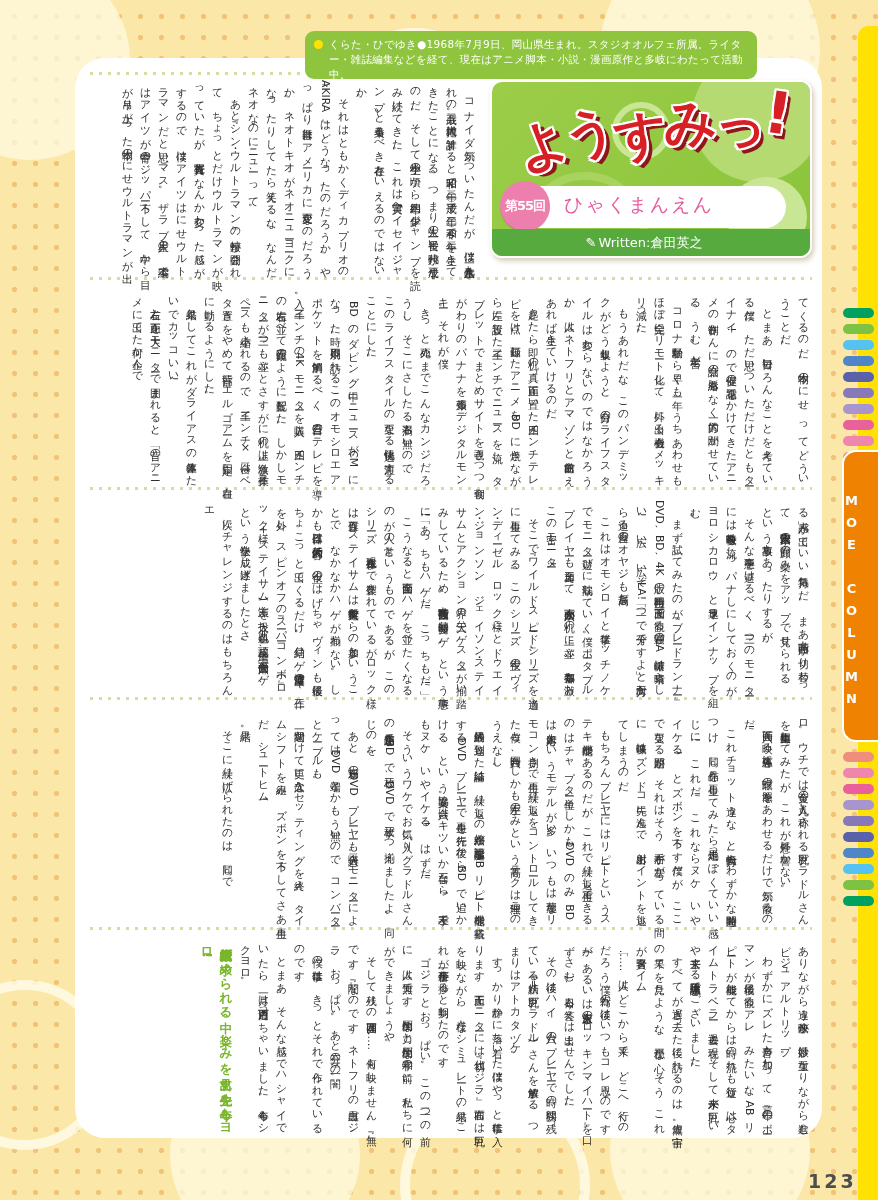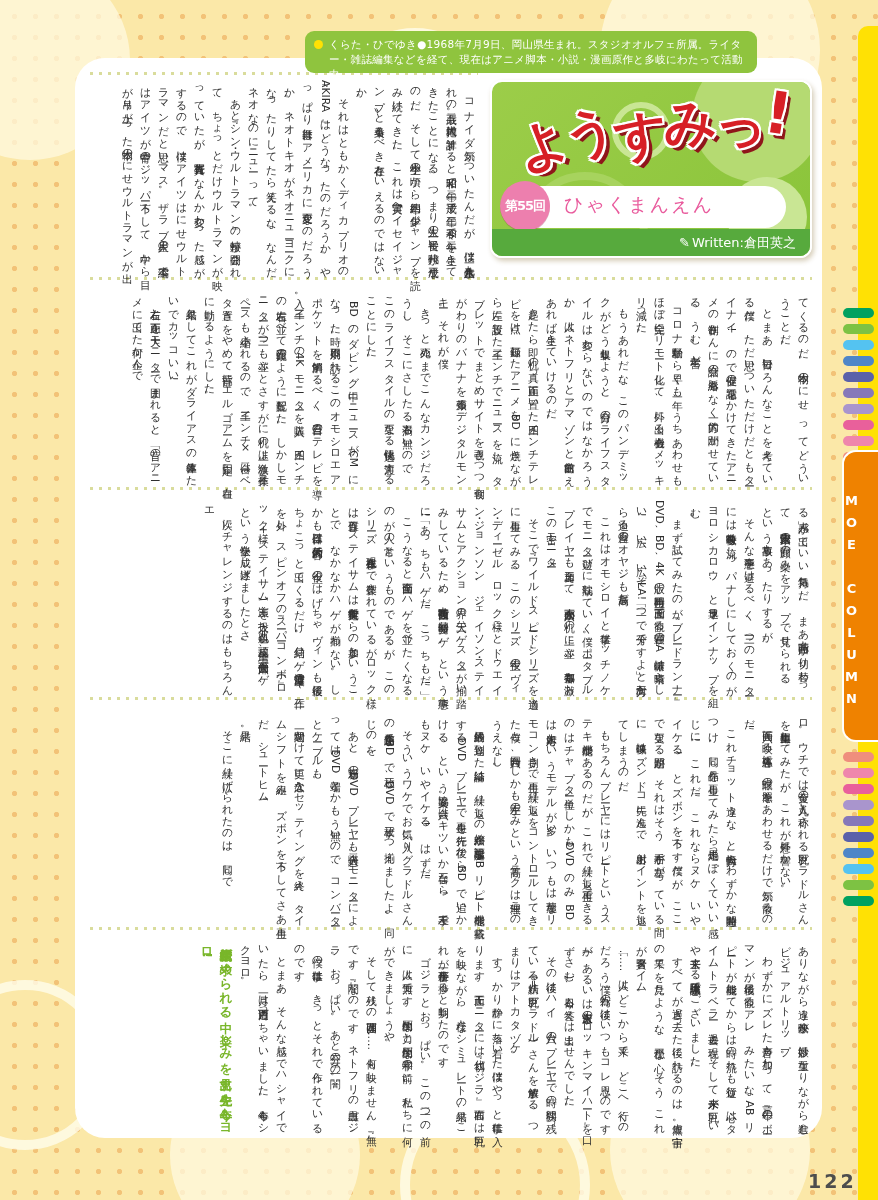--- a/index.html
+++ b/index.html
@@ -6,21 +6,21 @@
   .page{position:relative;width:878px;height:1200px;overflow:hidden;
     background:#fbe8a8;font-family:"DejaVu Sans",sans-serif;}
   .dots{position:absolute;inset:0;
     background-image:radial-gradient(circle,rgba(233,156,70,.5) 2.2px,transparent 3px);
     background-size:21px 21px;background-position:4px 6px;}
   .blob{position:absolute;border-radius:50%;}
   .blob.fill{background:rgba(255,250,224,.75);}
   .blob.ring{border:10px solid rgba(255,252,235,.8);background:transparent;}
   .ystrip{position:absolute;right:0;top:26px;width:20px;height:1174px;
     background:#ffe104;border-radius:10px 0 0 0;}
-  .bio{position:absolute;left:305px;top:31px;width:452px;height:42px;
+  .bio{position:absolute;left:305px;top:31px;width:452px;height:48px;
     background:#8fc43e;border-radius:9px;color:#fff;font-size:10.5px;line-height:15px;
     padding:6px 10px 0 24px;box-sizing:border-box;letter-spacing:.3px;}
   .bio::before{content:"";position:absolute;left:9px;top:9px;width:9px;height:9px;
     border-radius:50%;background:#ffe104;}
   .card{position:absolute;left:75px;top:58px;width:747px;height:1080px;
     background:#ffffff;border-radius:30px;}
   .sep{position:absolute;height:3px;
     background:repeating-linear-gradient(90deg,#d9dc9c 0 3px,transparent 3px 9px);}
   
   .band{position:absolute;writing-mode:vertical-rl;text-orientation:mixed;
@@ -49,21 +49,21 @@
   .logo span:nth-child(6){transform:rotate(14deg) translateY(-4px);font-size:58px;}
   .pill{position:absolute;left:20px;top:104px;width:274px;height:42px;
     background:#fff;border-radius:21px;}
   .epbadge{position:absolute;left:8px;top:99px;width:50px;height:50px;border-radius:50%;
     background:#ed7fae;color:#fff;font-weight:bold;font-size:13px;
     display:flex;align-items:center;justify-content:center;letter-spacing:-1px;
     box-shadow:0 1px 0 rgba(140,40,80,.3);}
   .eptitle{position:absolute;left:72px;top:110px;color:#e95b9d;font-weight:normal;
     font-size:19px;letter-spacing:2px;}
   .credit{position:absolute;left:0;bottom:0;width:100%;height:27px;background:#57aa3d;
-    color:#fff;font-size:13px;text-align:right;line-height:27px;
+    color:#fff;font-size:13px;text-align:center;line-height:27px;
     padding-right:14px;box-sizing:border-box;}
   .credit .pen{font-style:italic;margin-right:2px;}
   
   .moetab{position:absolute;left:842px;top:450px;width:36px;height:292px;
     background:#ef8200;border-radius:14px 0 0 14px;border:2px solid #fff;border-right:none;
     box-sizing:border-box;color:#fff;font-weight:bold;font-size:13px;
     writing-mode:vertical-lr;text-orientation:upright;letter-spacing:7px;
     text-align:center;padding-top:14px;}
   .tabs{position:absolute;left:843px;width:31px;}
   .tabs .tab{width:31px;height:10px;border-radius:5px;margin-bottom:6px;}
@@ -180,14 +180,14 @@
       <div class="tab" style="background: rgb(233, 96, 155);"></div>
       <div class="tab" style="background: rgb(169, 149, 205);"></div>
       <div class="tab" style="background: rgb(134, 120, 185);"></div>
       <div class="tab" style="background: rgb(89, 97, 170);"></div>
       <div class="tab" style="background: rgb(78, 134, 200);"></div>
       <div class="tab" style="background: rgb(84, 195, 241);"></div>
       <div class="tab" style="background: rgb(125, 194, 67);"></div>
       <div class="tab" style="background: rgb(0, 161, 96);"></div>
     </div>
 
-  <div class="pnum">122</div>
+  <div class="pnum">123</div>
 </div>
 
 </body></html>

